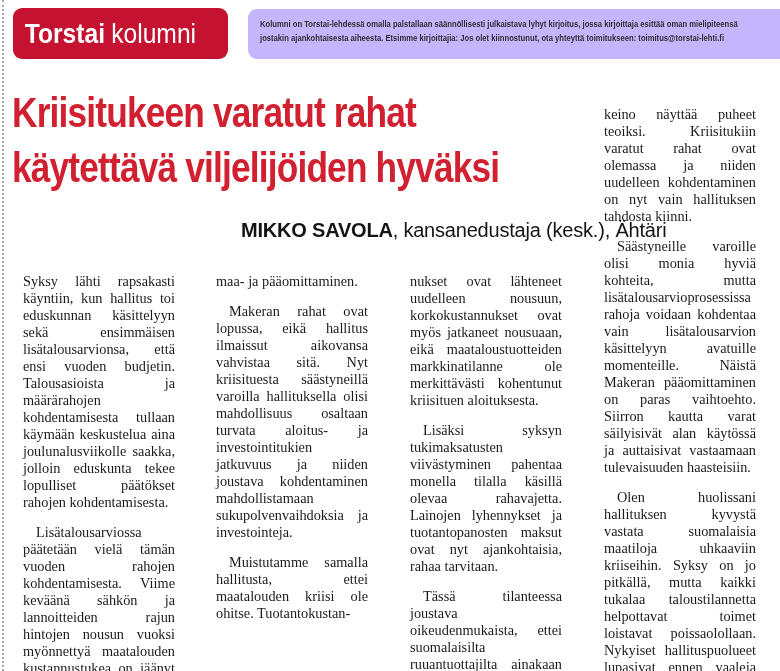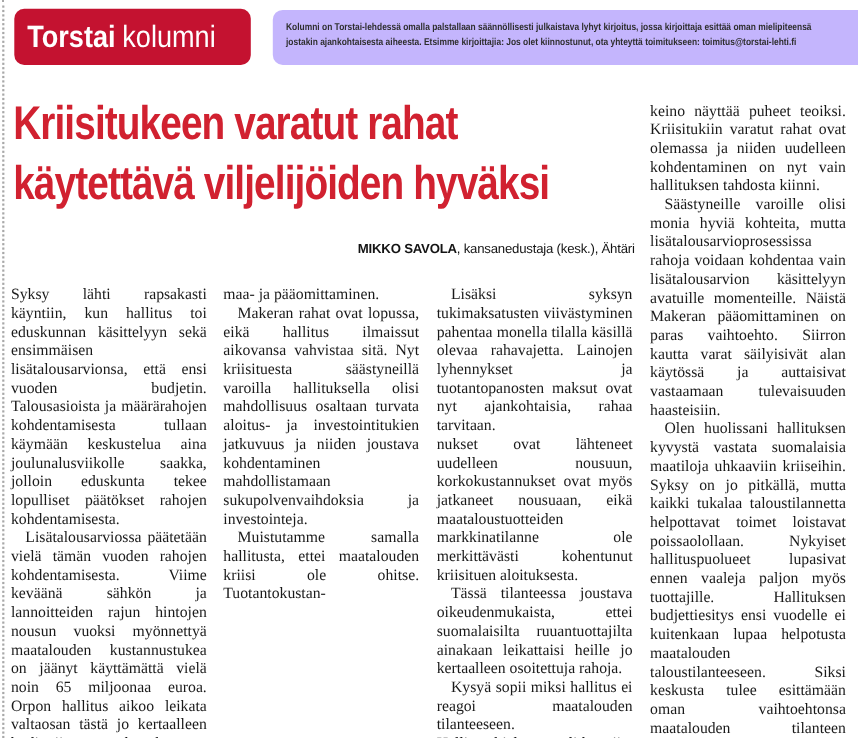--- a/index.html
+++ b/index.html
@@ -36,35 +36,35 @@
   .info-line{white-space:nowrap;}
   
   .headline{
     position:absolute;left:12px;top:85px;margin:0;
     color:#d12130;font-weight:bold;font-size:43px;letter-spacing:-1px;
     line-height:55px;transform:scaleX(0.82);transform-origin:left top;
   }
   .hl-line{display:block;white-space:nowrap;}
   .byline{
     position:absolute;left:241px;top:219px;width:336px;text-align:right;
-    font-size:12px;letter-spacing:-0.2px;color:#141414;white-space:nowrap;
+    font-size:20px;letter-spacing:-0.2px;color:#141414;white-space:nowrap;
   }
   .byline-name{font-weight:bold;}
   
   .col{
     position:absolute;width:178px;
     font-family:"Liberation Serif",serif;font-size:14.3px;line-height:17px;
     text-align:justify;color:#1a1a1a;
     -webkit-hyphens:auto;hyphens:auto;
   }
   .col1{left:10px;top:260px;}
   .col2{left:203px;top:260px;}
   .col3{left:397px;top:260px;}
   .col4{left:591px;top:93px;}
-  .frag{margin:0;}
+  .frag{margin:13px;}
   .frag.indent{text-indent:13px;}
 </style>
 </head>
 <body>
 
 <div class="page">
 
   <div class="perforation"></div>
 
   <div class="brand-box">
@@ -93,22 +93,22 @@
   <div class="col col1">
       <p class="frag">Syksy lähti rapsakasti käyntiin, kun hallitus toi eduskunnan käsittelyyn sekä ensimmäisen lisätalousarvionsa, että ensi vuoden budjetin. Talousasioista ja määrärahojen kohdentamisesta tullaan käymään keskustelua aina joulunalusviikolle saakka, jolloin eduskunta tekee lopulliset päätökset rahojen kohdentamisesta.</p>
       <p class="frag indent">Lisätalousarviossa päätetään vielä tämän vuoden rahojen kohdentamisesta. Viime keväänä sähkön ja lannoitteiden rajun hintojen nousun vuoksi myönnettyä maatalouden kustannustukea on jäänyt käyttämättä vielä noin 65 miljoonaa euroa. Orpon hallitus aikoo leikata valtaosan tästä jo kertaalleen budjettiin hyväksytystä määrärahasta pois</p>
     </div>
   <div class="col col2">
       <p class="frag">maa- ja pääomittaminen.</p>
       <p class="frag indent">Makeran rahat ovat lopussa, eikä hallitus ilmaissut aikovansa vahvistaa sitä. Nyt kriisituesta säästyneillä varoilla hallituksella olisi mahdollisuus osaltaan turvata aloitus- ja investointitukien jatkuvuus ja niiden joustava kohdentaminen mahdollistamaan sukupolvenvaihdoksia ja investointeja.</p>
       <p class="frag indent">Muistutamme samalla hallitusta, ettei maatalouden kriisi ole ohitse. Tuotantokustan-</p>
     </div>
   <div class="col col3">
+      <p class="frag">nukset ovat lähteneet uudelleen nousuun, korkokustannukset ovat myös jatkaneet nousuaan, eikä maataloustuotteiden markkinatilanne ole merkittävästi kohentunut kriisituen aloituksesta.</p>
       <p class="frag indent">Lisäksi syksyn tukimaksatusten viivästyminen pahentaa monella tilalla käsillä olevaa rahavajetta. Lainojen lyhennykset ja tuotantopanosten maksut ovat nyt ajankohtaisia, rahaa tarvitaan.</p>
-      <p class="frag">nukset ovat lähteneet uudelleen nousuun, korkokustannukset ovat myös jatkaneet nousuaan, eikä maataloustuotteiden markkinatilanne ole merkittävästi kohentunut kriisituen aloituksesta.</p>
       <p class="frag indent">Tässä tilanteessa joustava oikeudenmukaista, ettei suomalaisilta ruuantuottajilta ainakaan leikattaisi heille jo kertaalleen osoitettuja rahoja.</p>
       <p class="frag indent">Kysyä sopii miksi hallitus ei reagoi maatalouden tilanteeseen. Hallitusohjelmassa oli kauniita kirjauksia. Tässä olisi yksi sormiin tuntuva</p>
     </div>
   <div class="col col4">
       <p class="frag">keino näyttää puheet teoiksi. Kriisitukiin varatut rahat ovat olemassa ja niiden uudelleen kohdentaminen on nyt vain hallituksen tahdosta kiinni.</p>
       <p class="frag indent">Säästyneille varoille olisi monia hyviä kohteita, mutta lisätalousarvioprosessissa rahoja voidaan kohdentaa vain lisätalousarvion käsittelyyn avatuille momenteille. Näistä Makeran pääomittaminen on paras vaihtoehto. Siirron kautta varat säilyisivät alan käytössä ja auttaisivat vastaamaan tulevaisuuden haasteisiin.</p>
       <p class="frag indent">Olen huolissani hallituksen kyvystä vastata suomalaisia maatiloja uhkaaviin kriiseihin. Syksy on jo pitkällä, mutta kaikki tukalaa taloustilannetta helpottavat toimet loistavat poissaolollaan. Nykyiset hallituspuolueet lupasivat ennen vaaleja paljon myös tuottajille. Hallituksen budjettiesitys ensi vuodelle ei kuitenkaan lupaa helpotusta maatalouden taloustilanteeseen. Siksi keskusta tulee esittämään oman vaihtoehtonsa maatalouden tilanteen parantamiseksi.</p>
     </div>
 
 </div>

